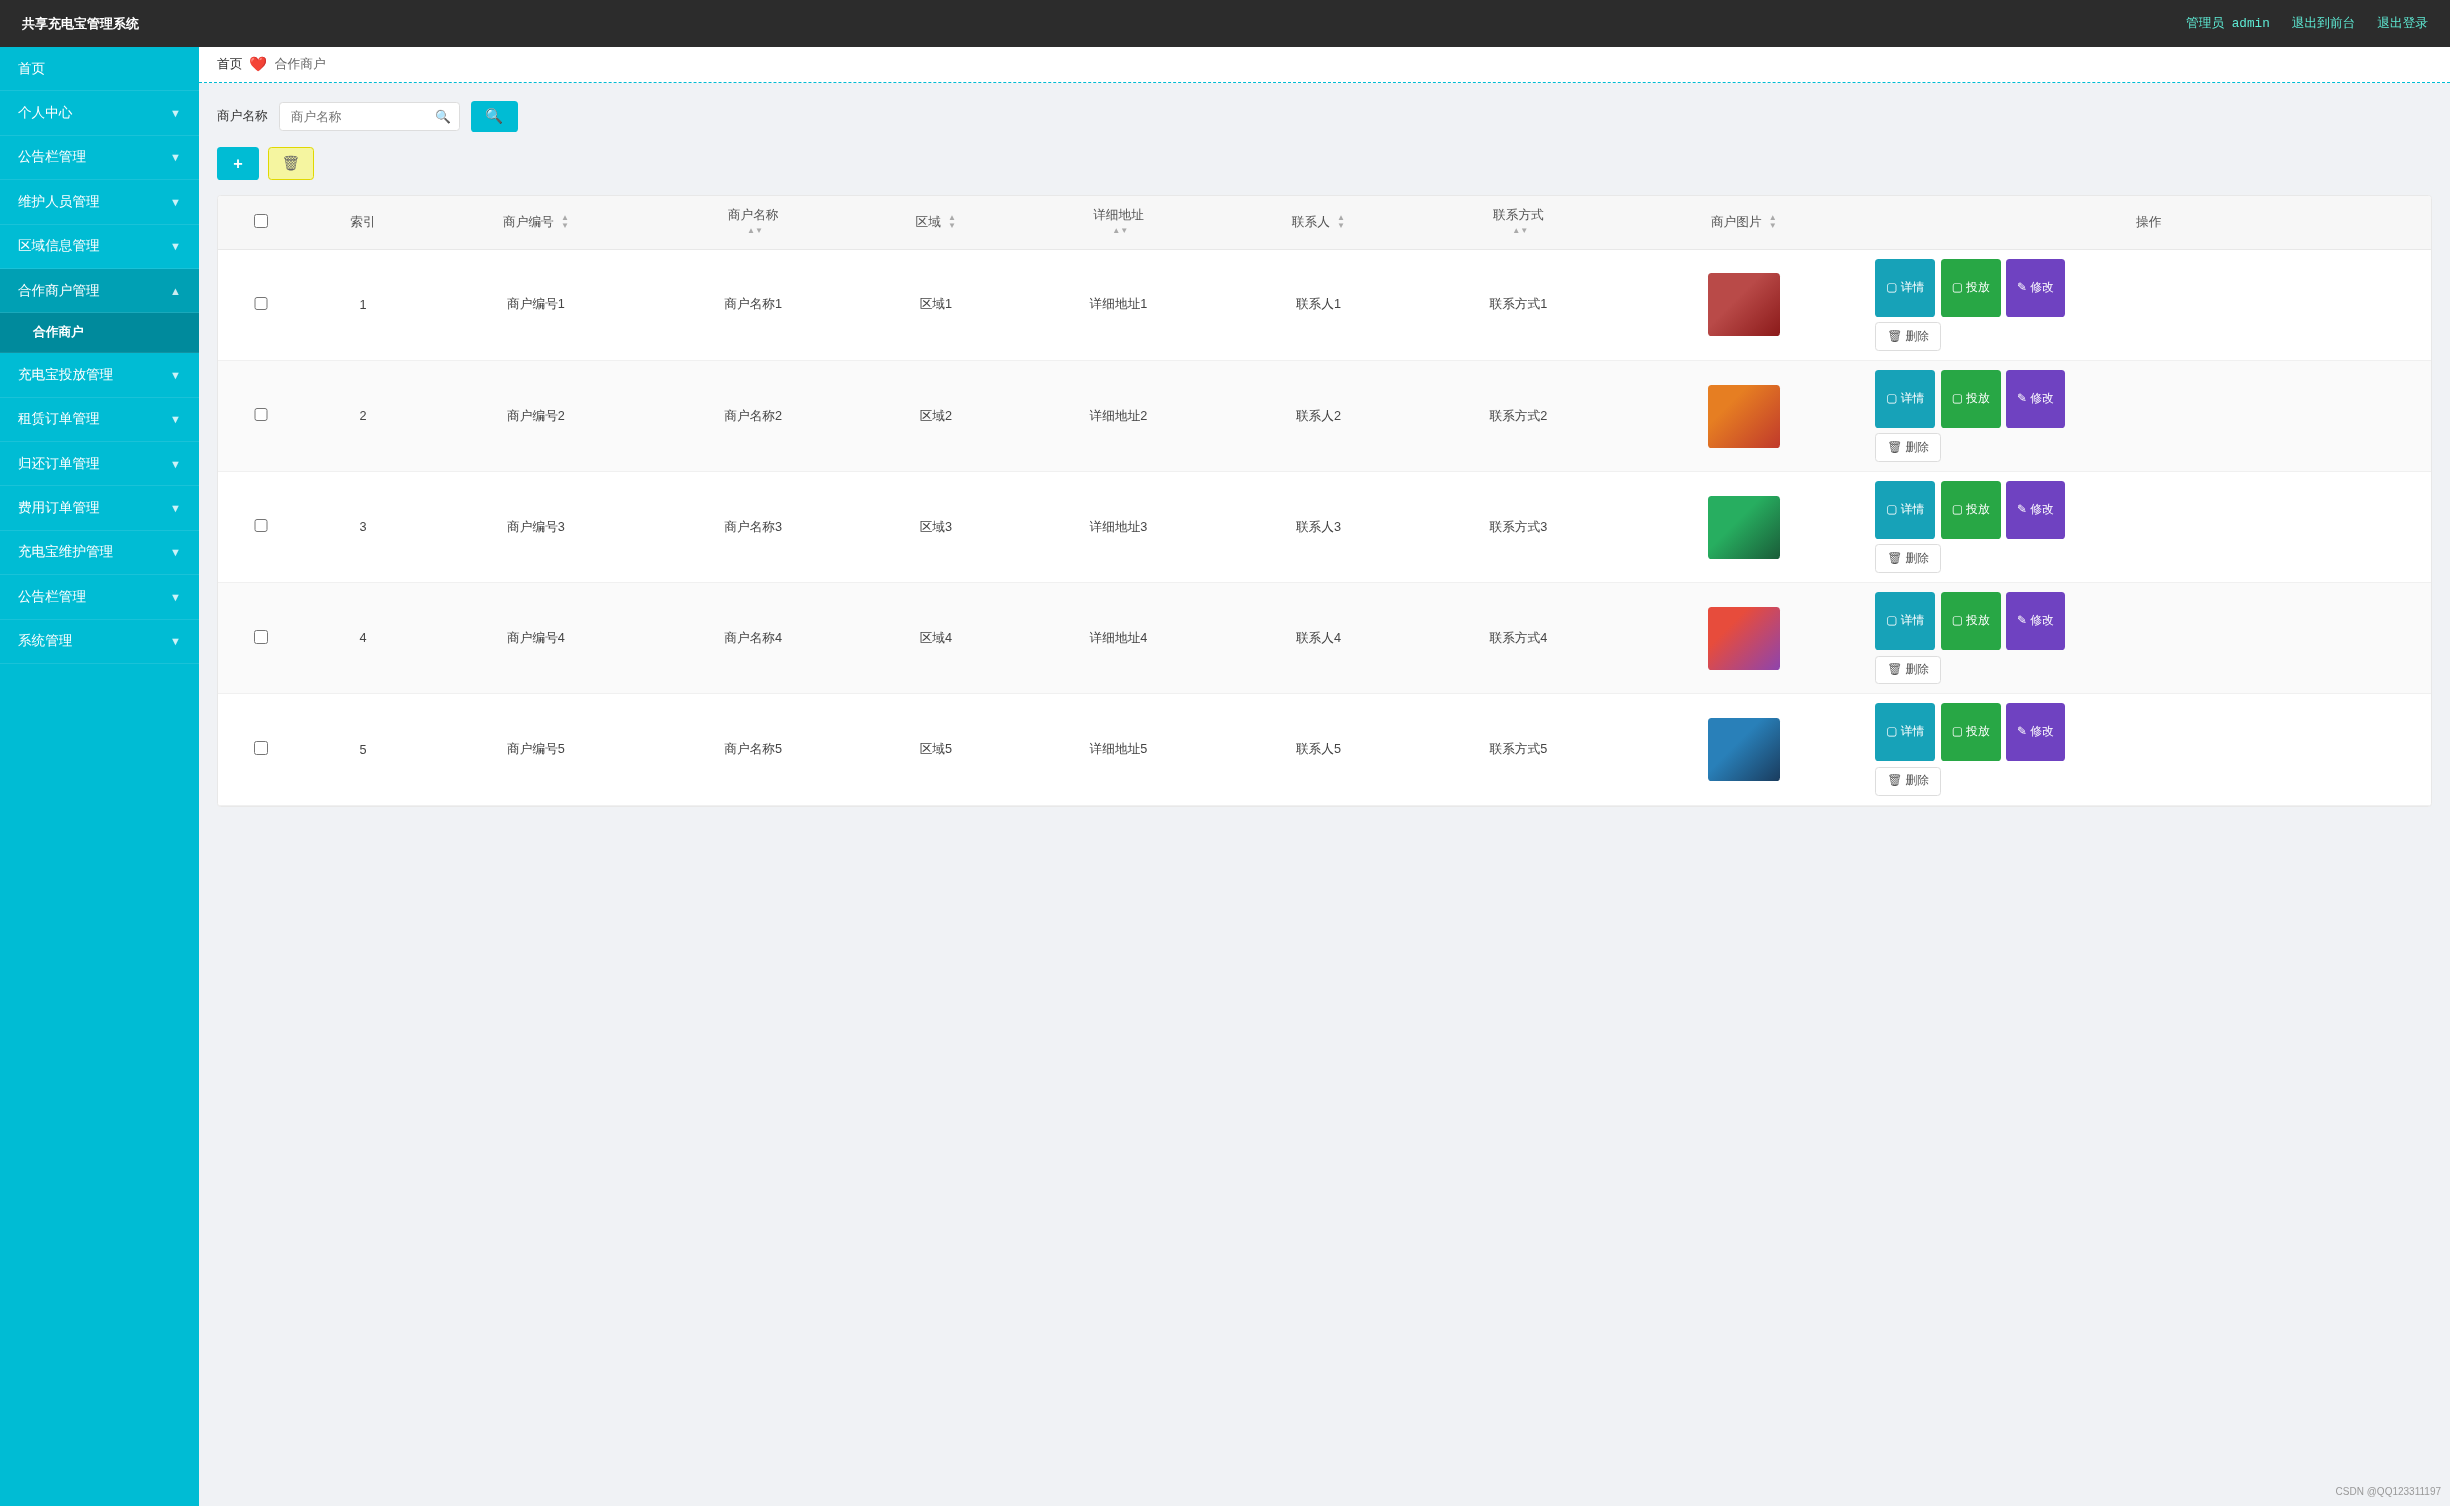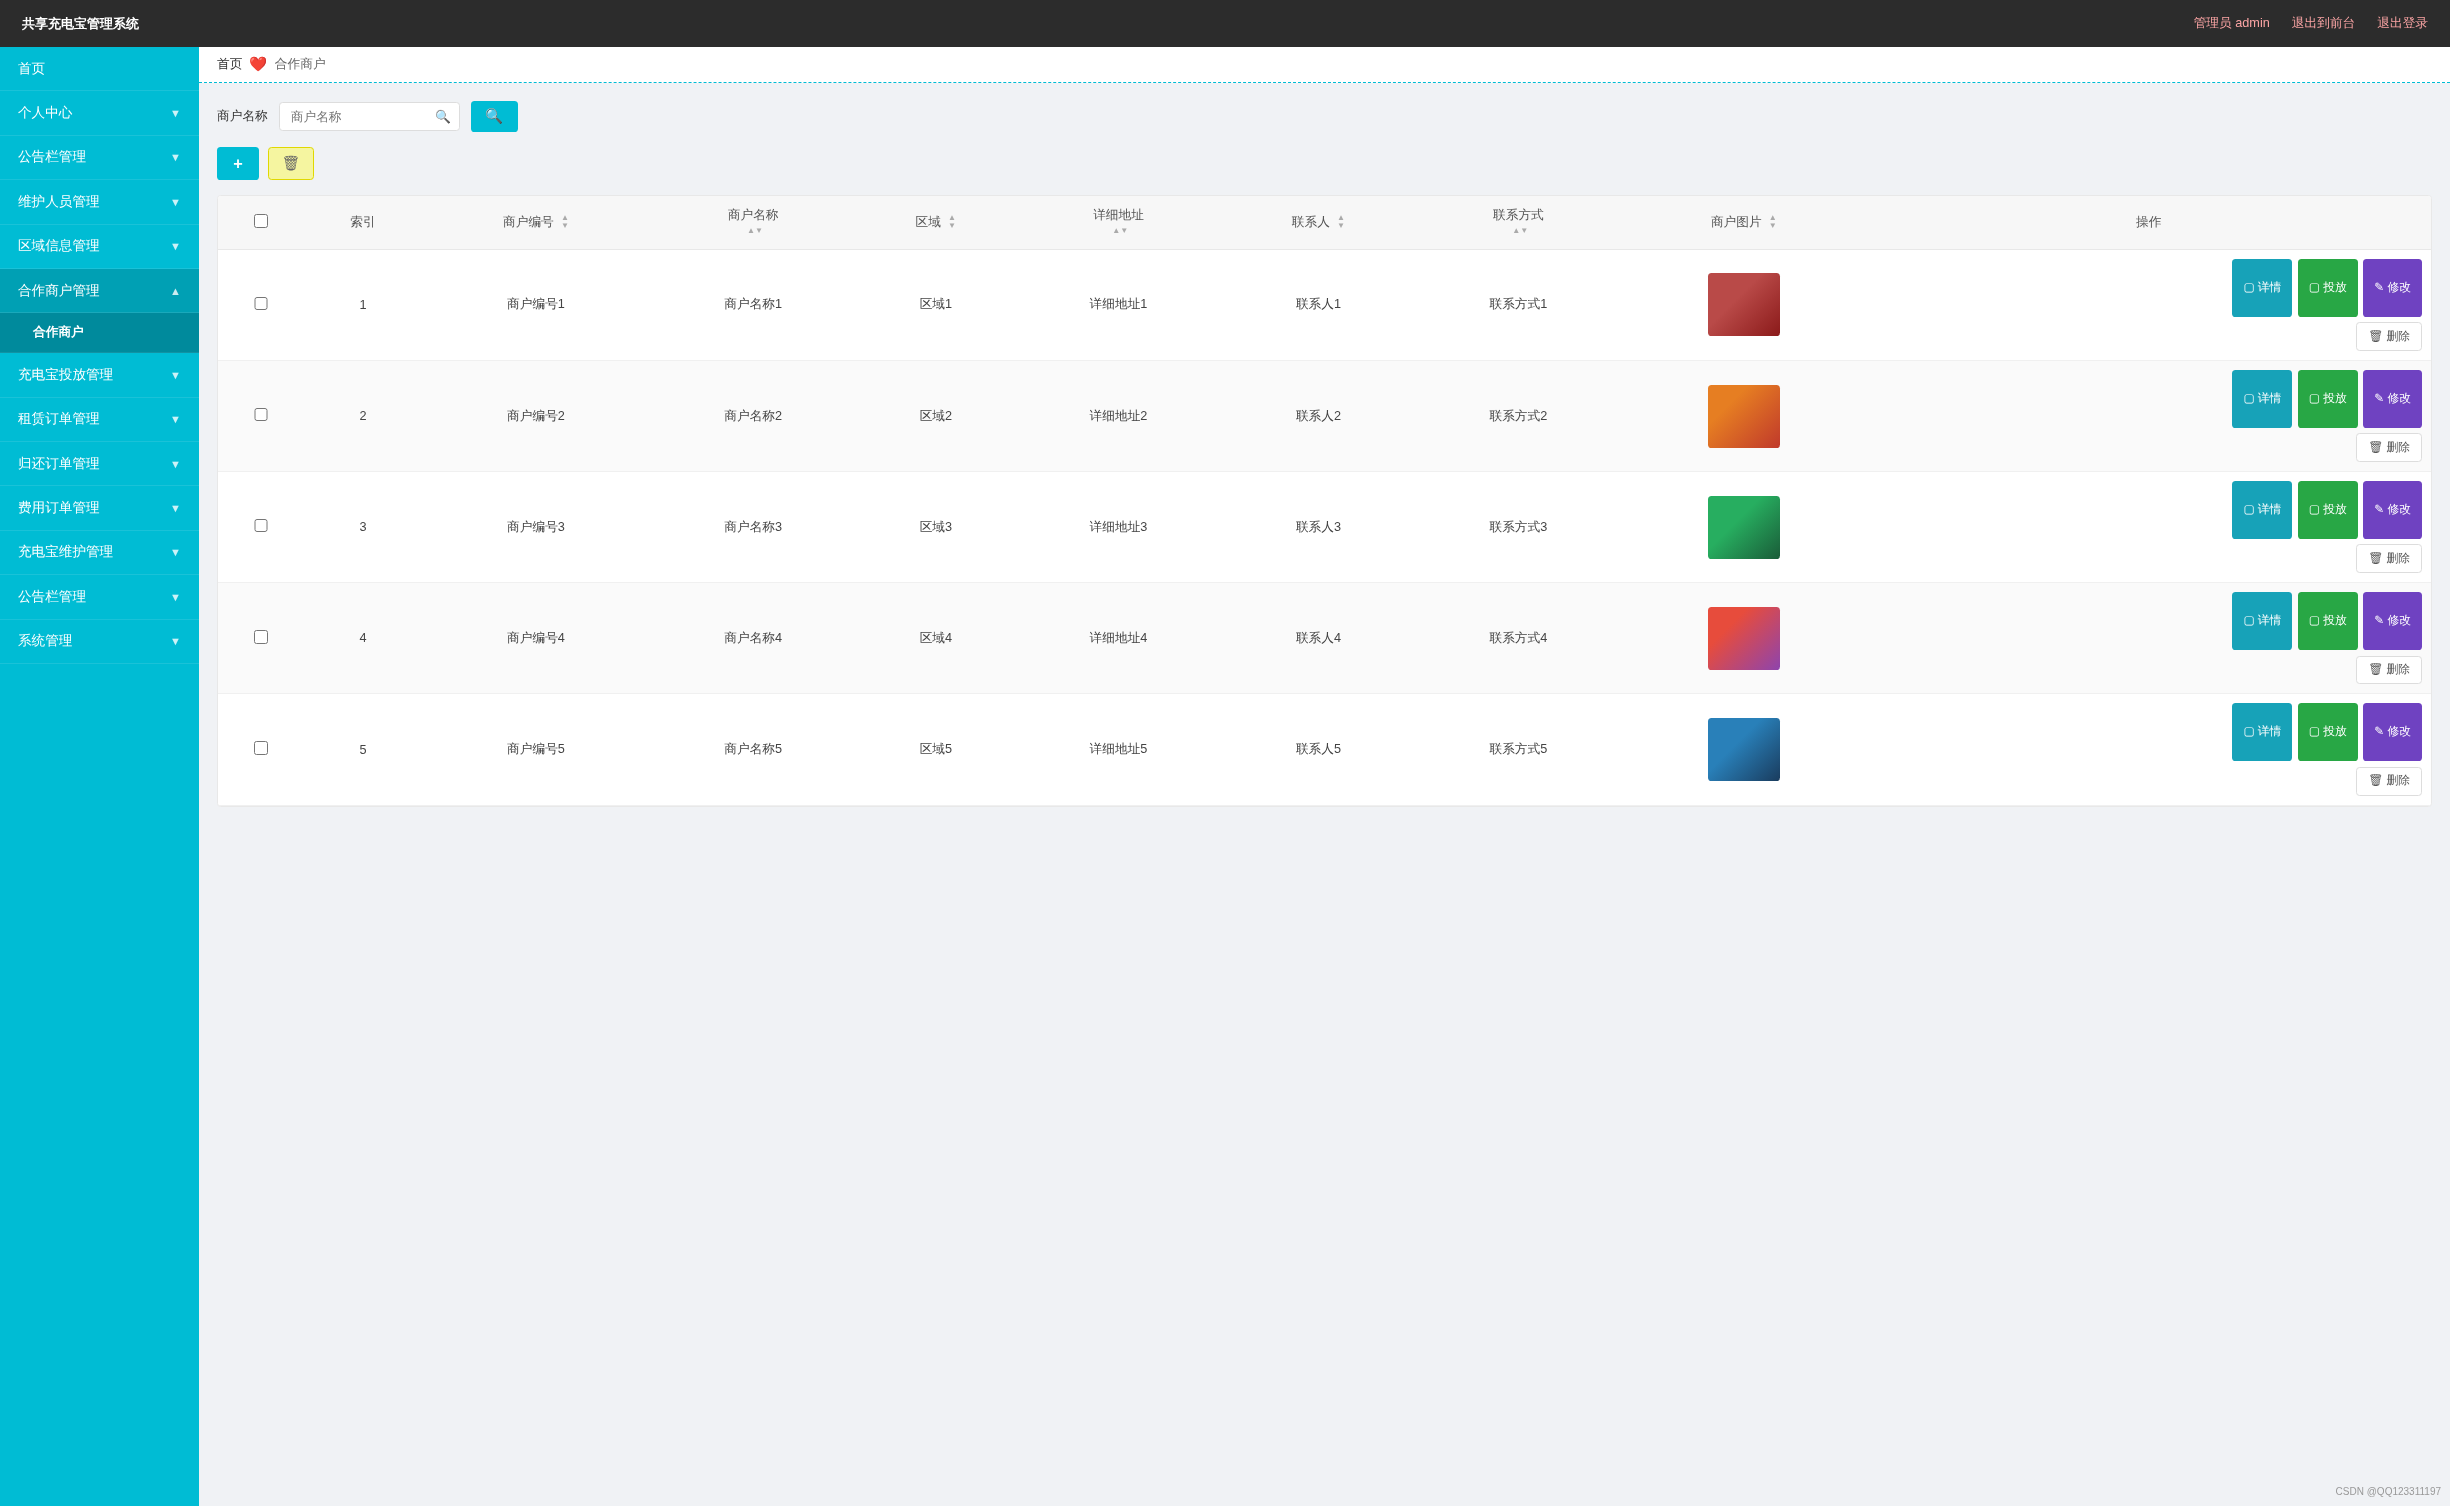--- a/index.html
+++ b/index.html
@@ -10,21 +10,21 @@
       background: #2c2c2c;
       color: #fff;
       height: 47px;
       display: flex;
       align-items: center;
       justify-content: space-between;
       padding: 0 22px;
     }
     .header-title { font-size: 13px; font-weight: bold; }
     .header-actions { display: flex; gap: 22px; font-size: 12.7px; }
-    .header-actions span { cursor: pointer; color: #fca5a5; }
+    .header-actions span { cursor: pointer; color: #5eead4; font-family: Liberation Mono, monospace; }
 
     
     .layout { display: flex; min-height: calc(100vh - 47px); }
 
     
     .sidebar {
       width: 199px;
       background: #00bcd4;
       flex-shrink: 0;
     }
@@ -249,21 +249,21 @@
       font-size: 10px;
       color: #999;
     }
 
     input[type="checkbox"] { width: 13.6px; height: 13.6px; cursor: pointer; }
 
     .action-group {
       display: flex;
       flex-direction: column;
       gap: 5.4px;
-      align-items: flex-end;
+      align-items: flex-start;
     }
     .action-row {
       display: flex;
       gap: 5.4px;
     }
   </style>
 </head>
 <body>
 
 <header class="header">

